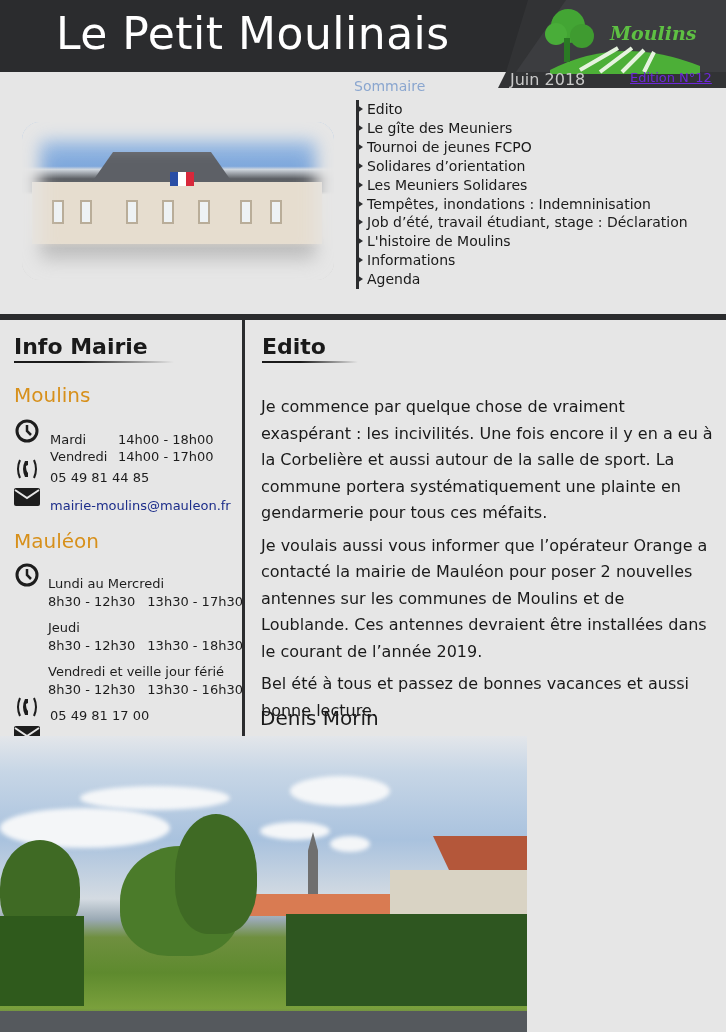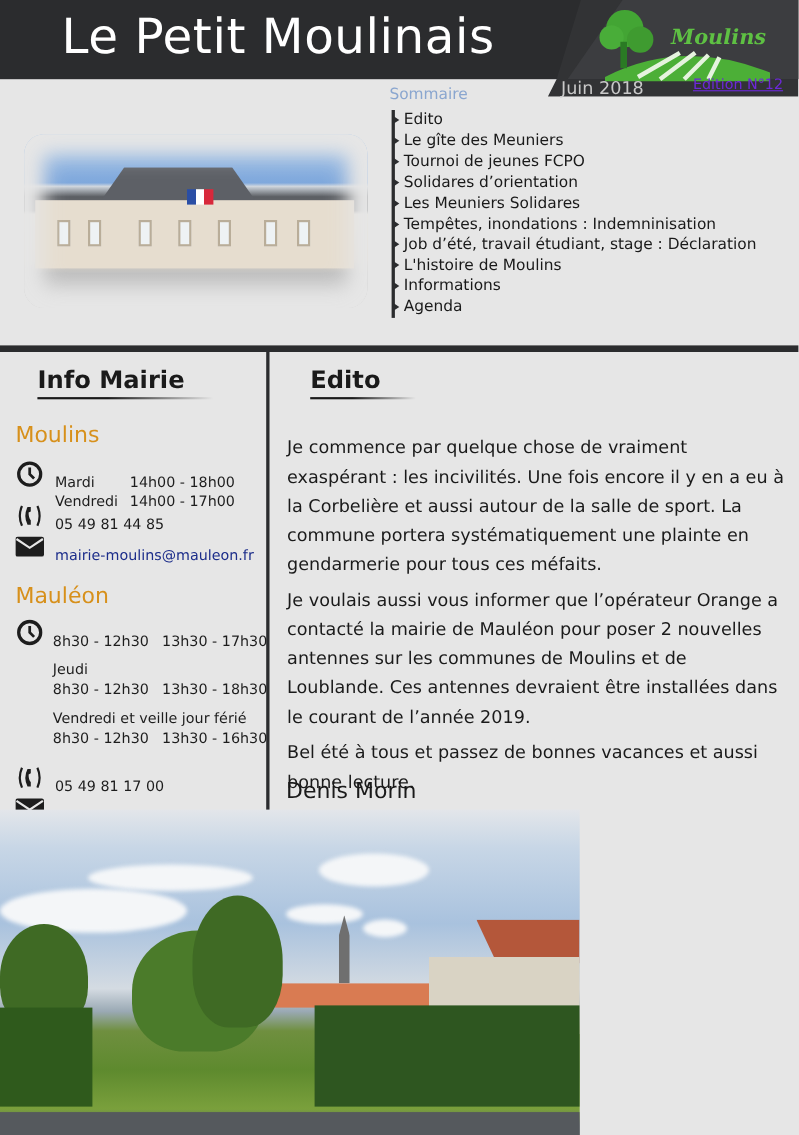--- a/index.html
+++ b/index.html
@@ -30,21 +30,21 @@
   
   .sommaire-label { position: absolute; left: 354px; top: 78px; font-size: 14px; color: #8aa6cf; }
   .toc { position: absolute; left: 356px; top: 100px; border-left: 3px solid #2b2c2e; padding-left: 8px; list-style: none; }
   .toc li { position: relative; font-size: 14px; line-height: 18.9px; color: #1a1a1a; white-space: nowrap; }
   .toc li::before { content: ""; position: absolute; left: -10px; top: 5px; border-left: 6px solid #2b2c2e; border-top: 4px solid transparent; border-bottom: 4px solid transparent; }
 
   .divider-h { position: absolute; left: 0; top: 314px; width: 726px; height: 6px; background: #2b2c2e; }
   .divider-v { position: absolute; left: 242px; top: 320px; width: 3px; height: 418px; background: #2b2c2e; }
 
   
-  .section-title { position: absolute; font-size: 22px; color: #1a1a1a; padding-bottom: 2px; margin-left: 20px; }
+  .section-title { position: absolute; font-size: 22px; color: #1a1a1a; padding-bottom: 2px; }
   .section-title::after { content: ""; position: absolute; left: 0; bottom: -2px; height: 2px; width: 160px; background: linear-gradient(90deg, #1a1a1a 40%, rgba(26,26,26,0)); }
   .info-title { left: 14px; top: 334px; }
   .edito-title { left: 262px; top: 334px; }
   .edito-title::after { width: 96px; }
 
   .town { position: absolute; left: 14px; font-size: 20px; color: #d7901b; }
   .row { position: absolute; left: 14px; display: flex; align-items: flex-start; }
   .icon { width: 26px; height: 26px; flex: none; display: flex; align-items: center; justify-content: center; }
   .txt { font-size: 13px; color: #1d1d1d; line-height: 17px; margin-left: 10px; margin-top: 13px; }
   .link { color: #1c2d8a; }
@@ -165,20 +165,21 @@
 <div class="town" style="top:529px">Mauléon</div>
 
 <div class="row" style="top:562px">
   <span class="icon">
     <svg width="24" height="24" viewBox="0 0 24 24">
         <circle cx="12" cy="12" r="10" fill="none" stroke="#1d1d1d" stroke-width="3"></circle>
         <path d="M12 6 V12 L16 16" stroke="#1d1d1d" stroke-width="2.5" fill="none"></path>
       </svg>
   </span>
   <div class="txt sched" style="margin-left:8px">
+    <div>Lundi au Mercredi</div>
     <div><span>8h30 - 12h30</span><span class="gap">13h30 - 17h30</span></div>
     <div style="margin-top:8px">Jeudi</div>
     <div><span>8h30 - 12h30</span><span class="gap">13h30 - 18h30</span></div>
     <div style="margin-top:8px">Vendredi et veille jour férié</div>
     <div><span>8h30 - 12h30</span><span class="gap">13h30 - 16h30</span></div>
   </div>
 </div>
 
 <div class="row" style="top:694px">
   <span class="icon">

